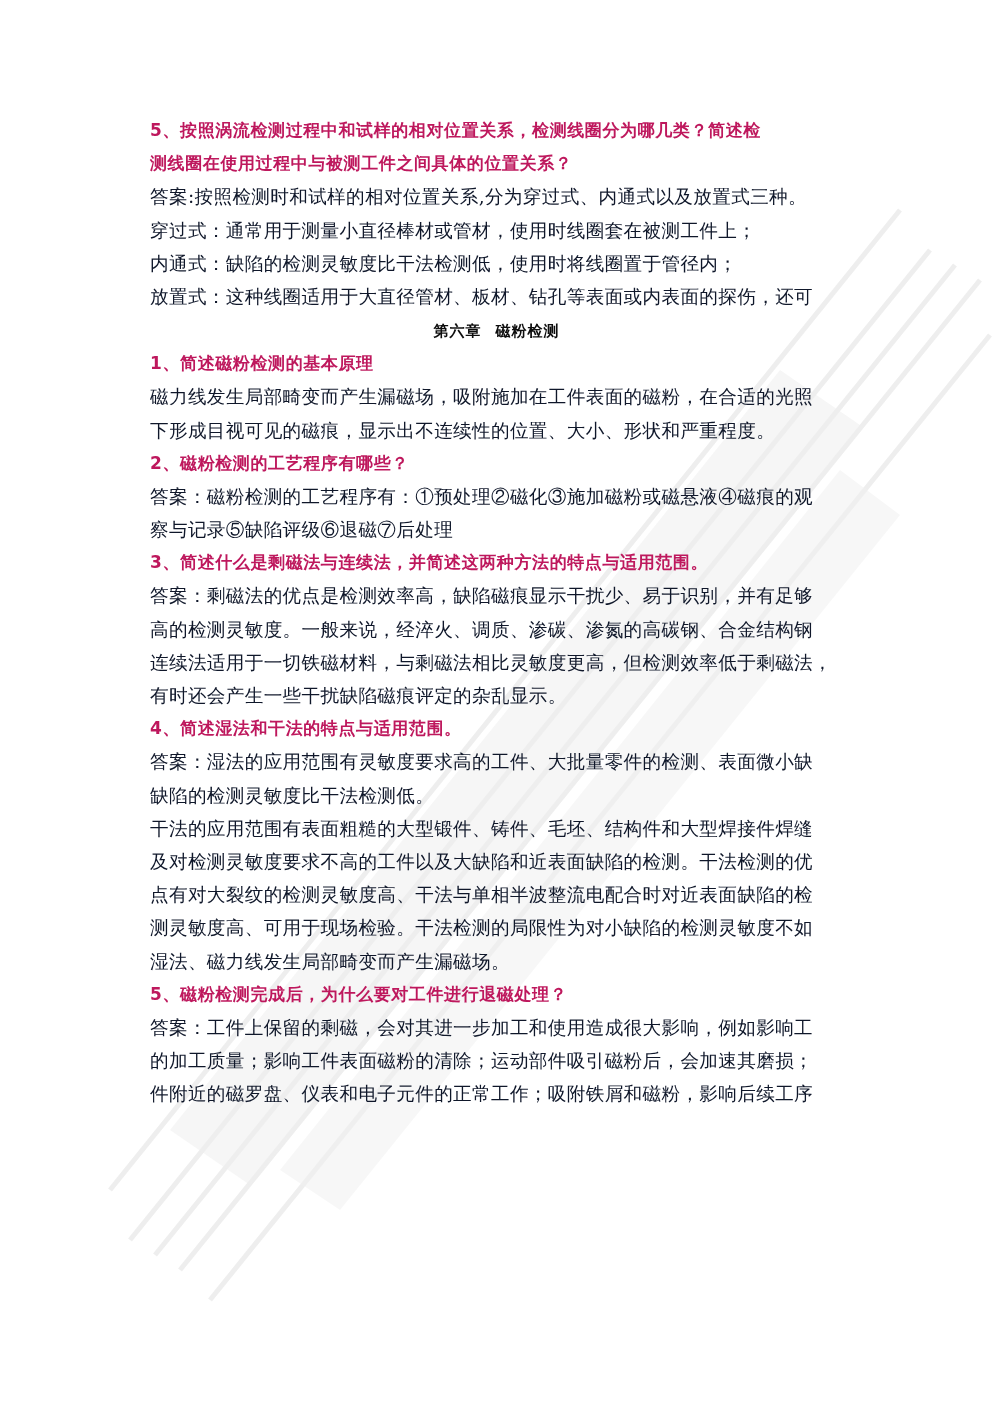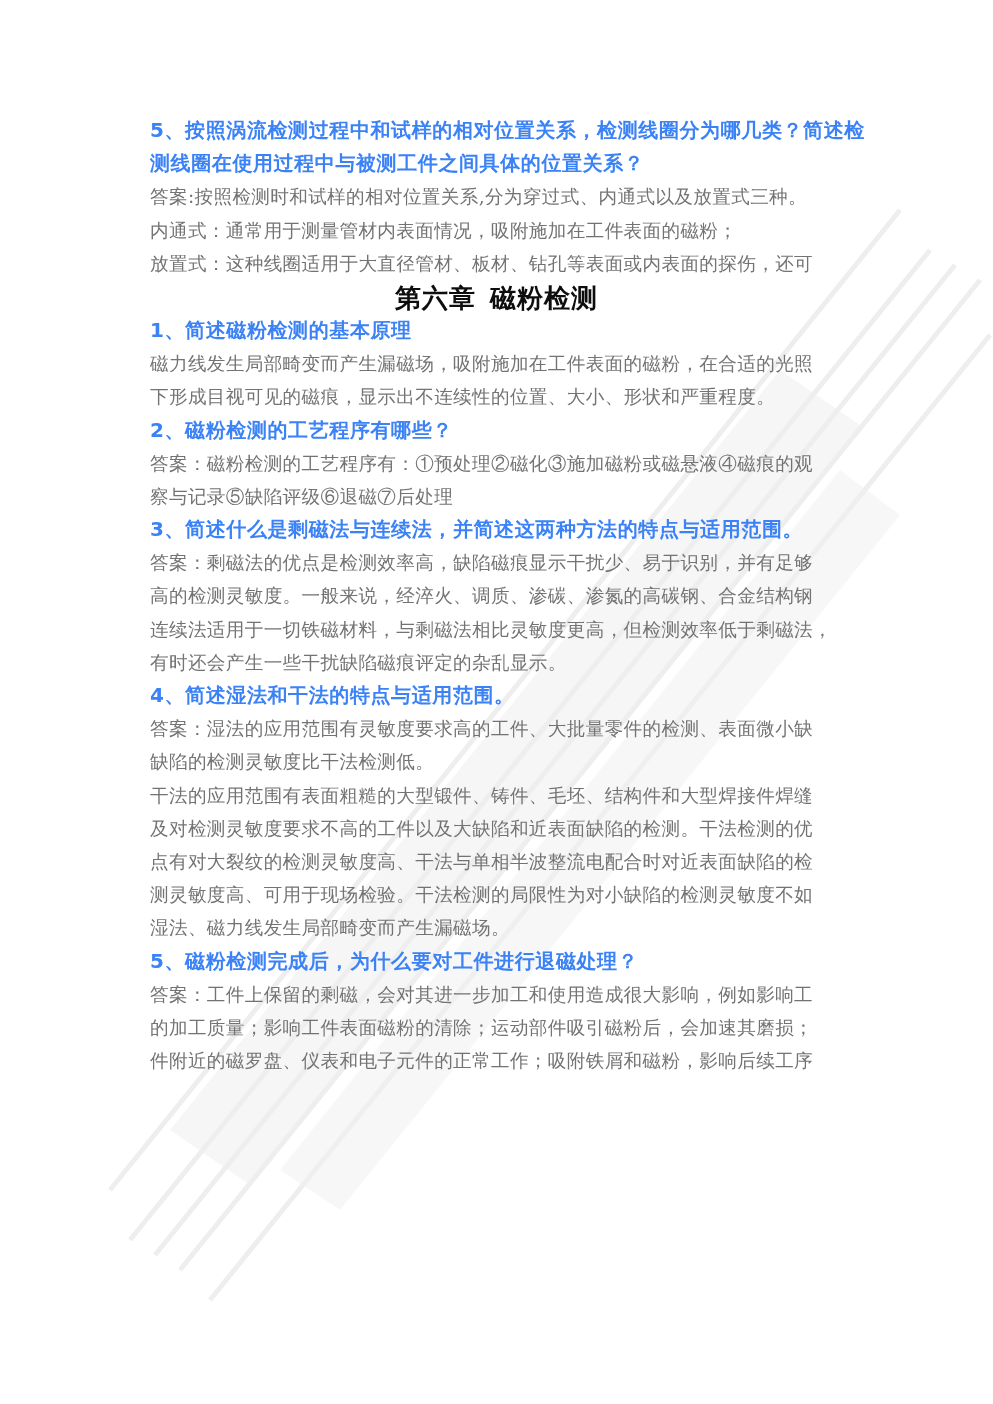--- a/index.html
+++ b/index.html
@@ -30,33 +30,33 @@
       top: 114px;
       width: 693px;
       z-index: 1;
     }
     .line {
       font-size: 18.6px;
       line-height: 33.2px;
       height: 33.2px;
       white-space: nowrap;
       letter-spacing: 0.35px;
-      color: #737373;
+      color: #0f172a;
     }
     .question .line {
       font-family: "DejaVu Sans", "Liberation Sans", sans-serif;
       font-weight: bold;
-      color: #3b82f6;
-      font-size: 20px;
+      color: #be185d;
+      font-size: 17px;
       letter-spacing: 0.6px;
     }
     .chapter-title {
       font-family: "DejaVu Sans", "Liberation Sans", sans-serif;
       font-weight: bold;
-      font-size: 26px;
+      font-size: 15px;
       line-height: 36px;
       height: 34px;
       text-align: center;
       color: #0d0d0d;
       letter-spacing: 1px;
       margin-left: 0;
     }
     .chapter-title .sep {
       display: inline-block;
       width: 14px;
@@ -81,21 +81,22 @@
 </svg>
 
 <main class="page">
 
   <section class="block question">
     <div class="line">5、按照涡流检测过程中和试样的相对位置关系，检测线圈分为哪几类？简述检</div>
     <div class="line">测线圈在使用过程中与被测工件之间具体的位置关系？</div>
   </section>
   <section class="block answer">
     <div class="line">答案:按照检测时和试样的相对位置关系,分为穿过式、内通式以及放置式三种。</div>
-    <div class="line">内通式：通常用于测量管材内表面情况，吸附施加在工件表面的磁粉；</div>
+    <div class="line">穿过式：通常用于测量小直径棒材或管材，使用时线圈套在被测工件上；</div>
+    <div class="line">内通式：缺陷的检测灵敏度比干法检测低，使用时将线圈置于管径内；</div>
     <div class="line">放置式：这种线圈适用于大直径管材、板材、钻孔等表面或内表面的探伤，还可</div>
   </section>
 
   <h2 class="chapter-title" style="margin:0;">
     <span>第六章</span><span class="sep"></span><span>磁粉检测</span>
   </h2>
 
   <section class="block question">
     <div class="line">1、简述磁粉检测的基本原理</div>
   </section>

